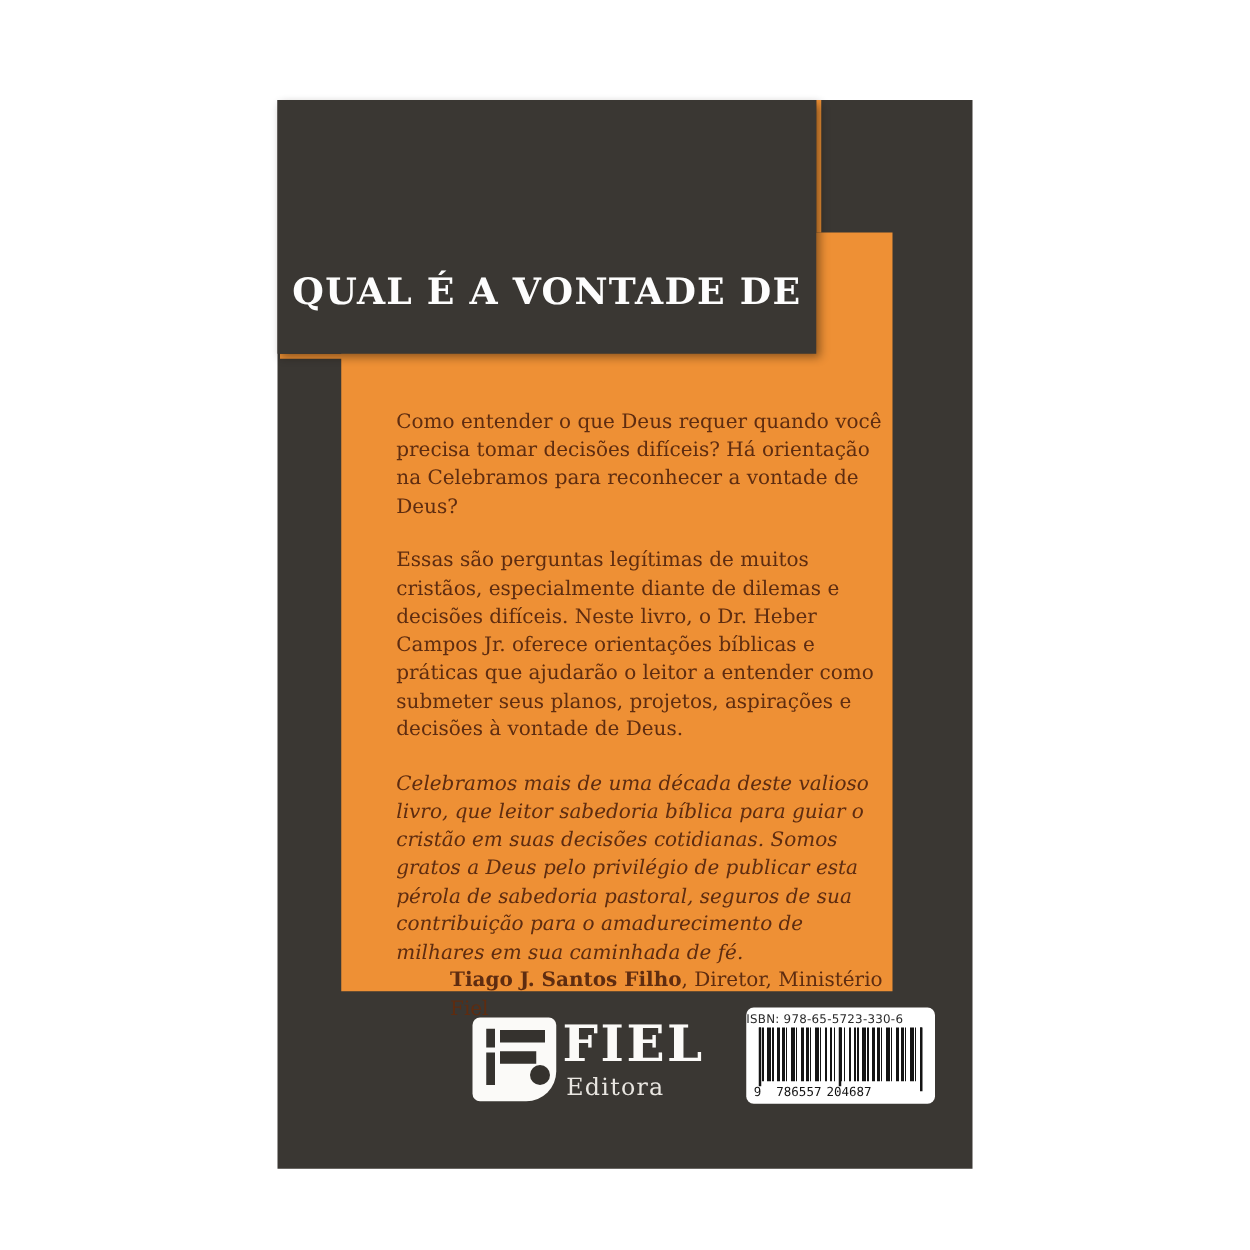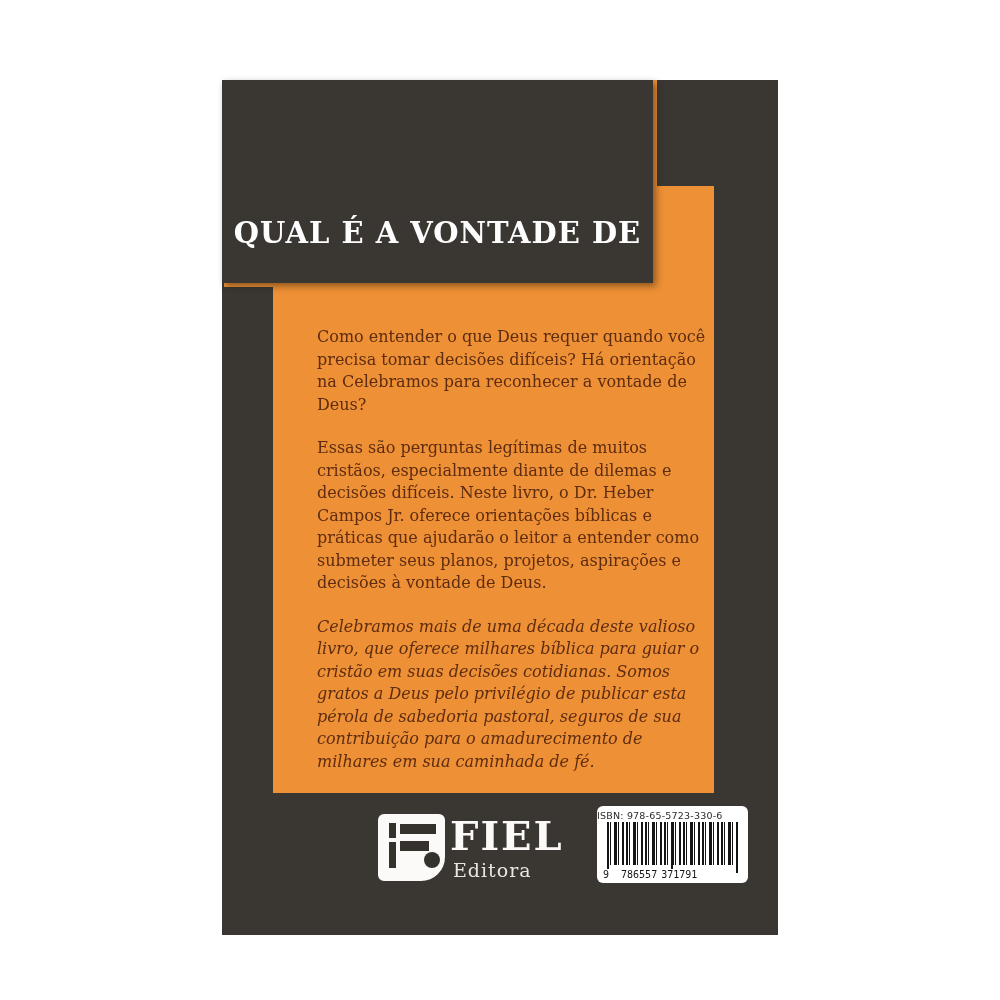--- a/index.html
+++ b/index.html
@@ -68,21 +68,22 @@
     <div class="accent-vert"></div>
     <div class="accent-horiz"></div>
 
     <div class="title-block">
       <div class="title-line">QUAL É A VONTADE DE</div>
     </div>
 
     <div class="text-col">
       <p>Como entender o que Deus requer quando você precisa tomar decisões difíceis? Há orientação na Celebramos para reconhecer a vontade de Deus?</p>
       <p>Essas são perguntas legítimas de muitos cristãos, especialmente diante de dilemas e decisões difíceis. Neste livro, o Dr. Heber Campos Jr. oferece orientações bíblicas e práticas que ajudarão o leitor a entender como submeter seus planos, projetos, aspirações e decisões à vontade de Deus.</p>
-      <p class="italic">Celebramos mais de uma década deste valioso livro, que oferece milhares bíblica para guiar o cristão em suas decisões cotidianas. Somos gratos a Deus pelo privilégio de publicar esta pérola de sabedoria pastoral, seguros de sua contribuição para o amadurecimento de milhares em sua caminhada de fé.</p>
+      <p class="italic">Celebramos mais de uma década deste valioso livro, que leitor sabedoria bíblica para guiar o cristão em suas decisões cotidianas. Somos gratos a Deus pelo privilégio de publicar esta pérola de sabedoria pastoral, seguros de sua contribuição para o amadurecimento de milhares em sua caminhada de fé.</p>
+      <p class="attribution"><span class="name">Tiago J. Santos Filho</span><span>, Diretor, Ministério Fiel</span></p>
     </div>
 
     <div class="logo-mark">
       <div class="el lm-v1"></div>
       <div class="el lm-v2"></div>
       <div class="el lm-h1"></div>
       <div class="el lm-h2"></div>
       <div class="el lm-dot"></div>
     </div>
     <div class="logo-name">FIEL</div>
@@ -90,18 +91,18 @@
 
     <div class="barcode">
       <div class="isbn">ISBN: 978-65-5723-330-6</div>
       <div class="bars"></div>
       <div class="guard g-left"></div>
       <div class="guard g-mid"></div>
       <div class="guard g-right"></div>
       <div class="digits">
         <span class="d-left">9</span>
         <span class="d-mid">786557</span>
-        <span>371791</span>
+        <span>204687</span>
       </div>
     </div>
 
   </div>
 </div>
 
 </body></html>

